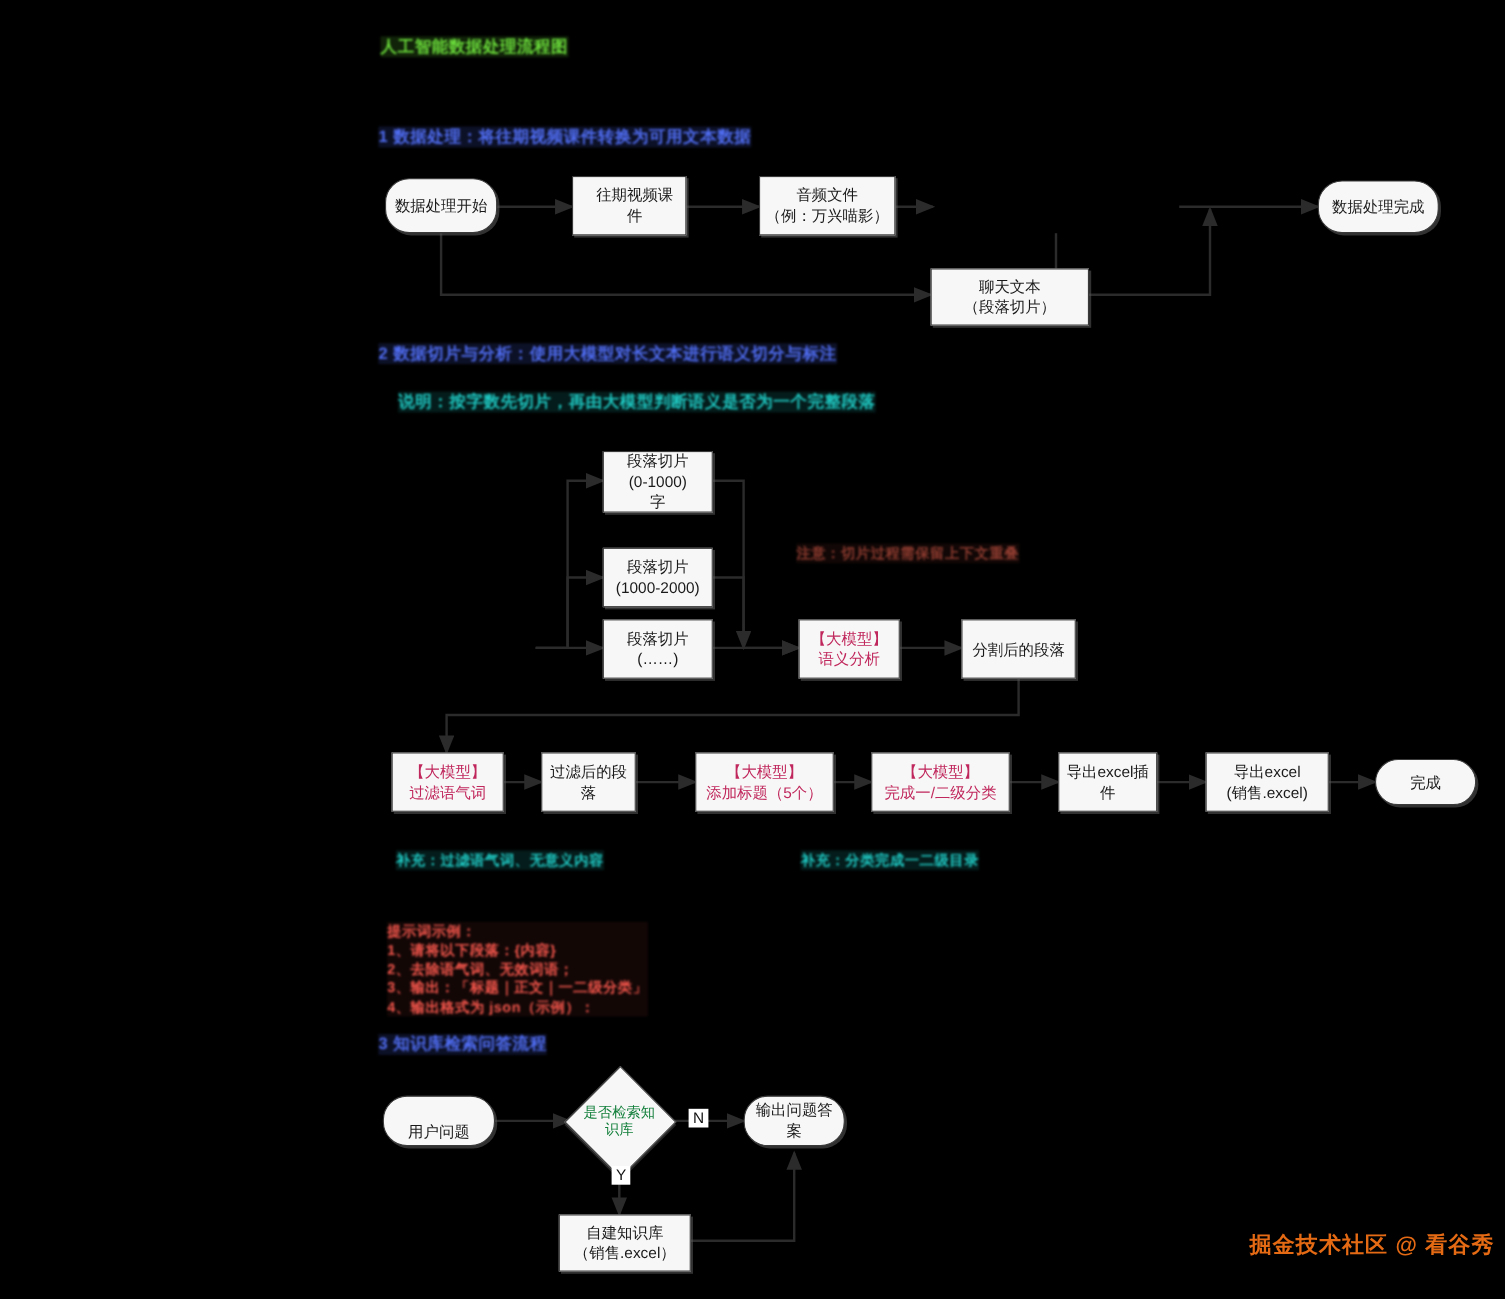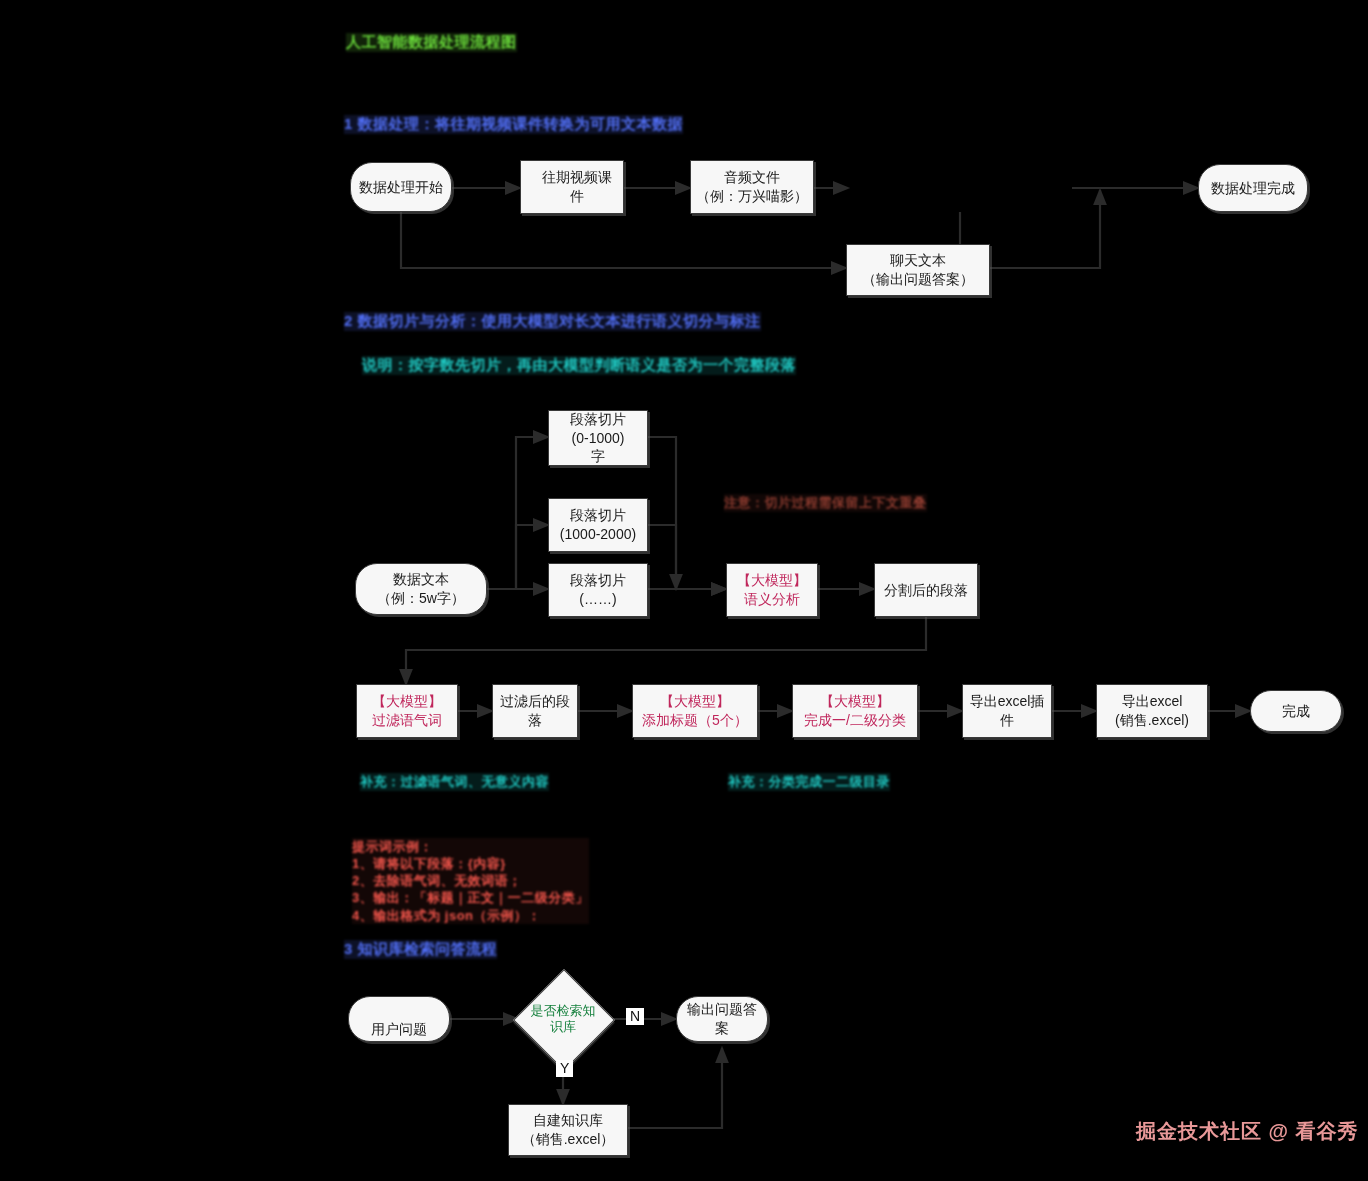--- a/index.html
+++ b/index.html
@@ -96,21 +96,21 @@
   }
   .heading.green   { color: #69d93a; background: rgba(105,217,58,0.16); }
   .heading.blue    { color: #4f6cf0; background: rgba(79,108,240,0.16); }
   .heading.teal    { color: #1fc6c0; background: rgba(31,198,192,0.14); }
   .heading.maroon  { color: #8a3a2e; background: rgba(138,58,46,0.12); }
   .heading.red     { color: #f2554b; background: rgba(242,85,75,0.08); }
   .heading.small   { font-size: 13px; font-weight: bold; }
   .heading.multi   { white-space: pre-line; line-height: 1.32; }
   .watermark {
     position: absolute;
-    color: #fca5a5;
+    color: #f97316;
     font-size: 20px;
     font-weight: bold;
     letter-spacing: 1px;
     opacity: 0.92;
   }
 </style>
 </head>
 <body>
 
 <div id="canvas">
@@ -190,31 +190,27 @@
   </div>
 
   <div class="node" style="left:690px; top:160px; width:124px; height:54px;">
     <span class="txt">音频文件
 （例：万兴喵影）</span>
   </div>
 
 
   <div class="node" style="left:846px; top:244px; width:144px; height:52px;">
     <span class="txt">聊天文本
-（输出问题答案）</span>
+（段落切片）</span>
   </div>
 
   <div class="node rounded" style="left:1198px; top:164px; width:110px; height:48px;">
     <span class="txt">数据处理完成</span>
   </div>
 
-  <div class="node rounded" style="left:355px; top:563px; width:132px; height:52px;">
-    <span class="txt">数据文本
-（例：5w字）</span>
-  </div>
 
   <div class="node" style="left:548px; top:410px; width:100px; height:56px;">
     <span class="txt">段落切片
 (0-1000)
 字</span>
   </div>
 
   <div class="node" style="left:548px; top:498px; width:100px; height:54px;">
     <span class="txt">段落切片
 (1000-2000)</span>

